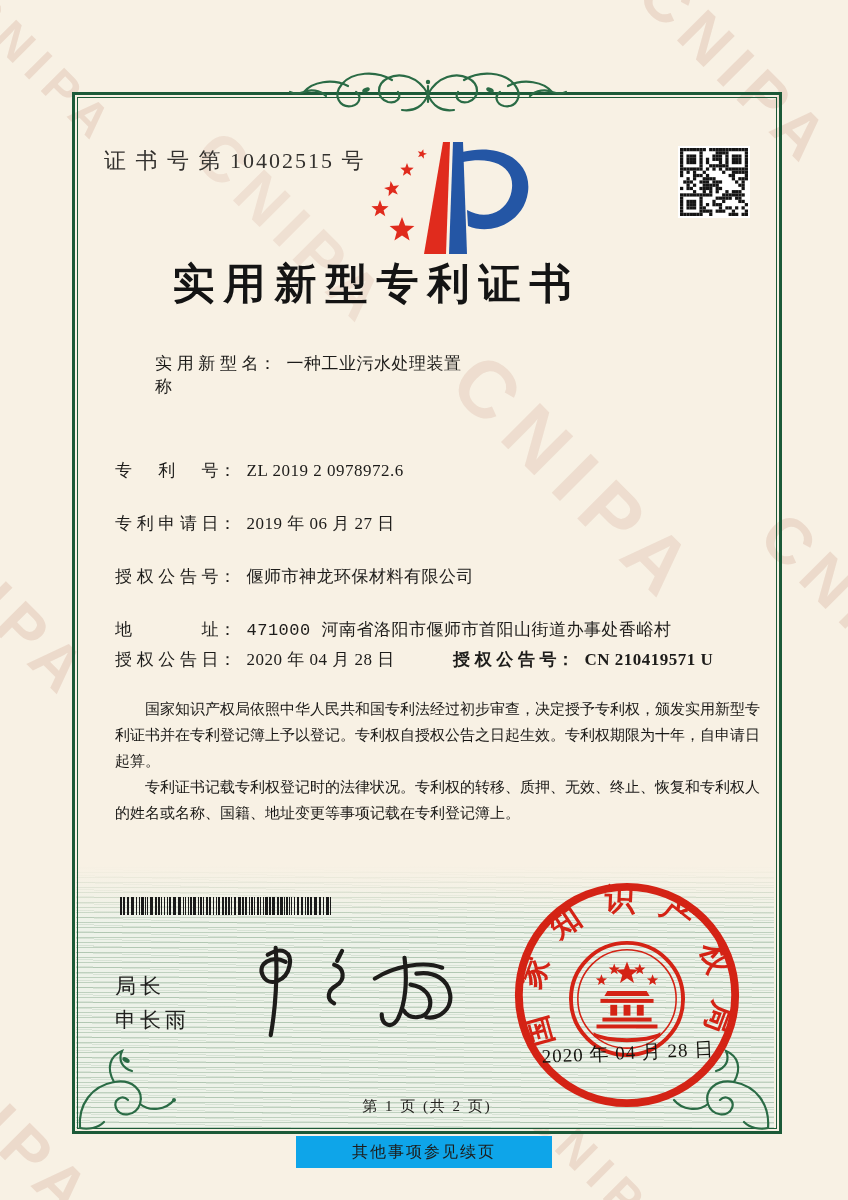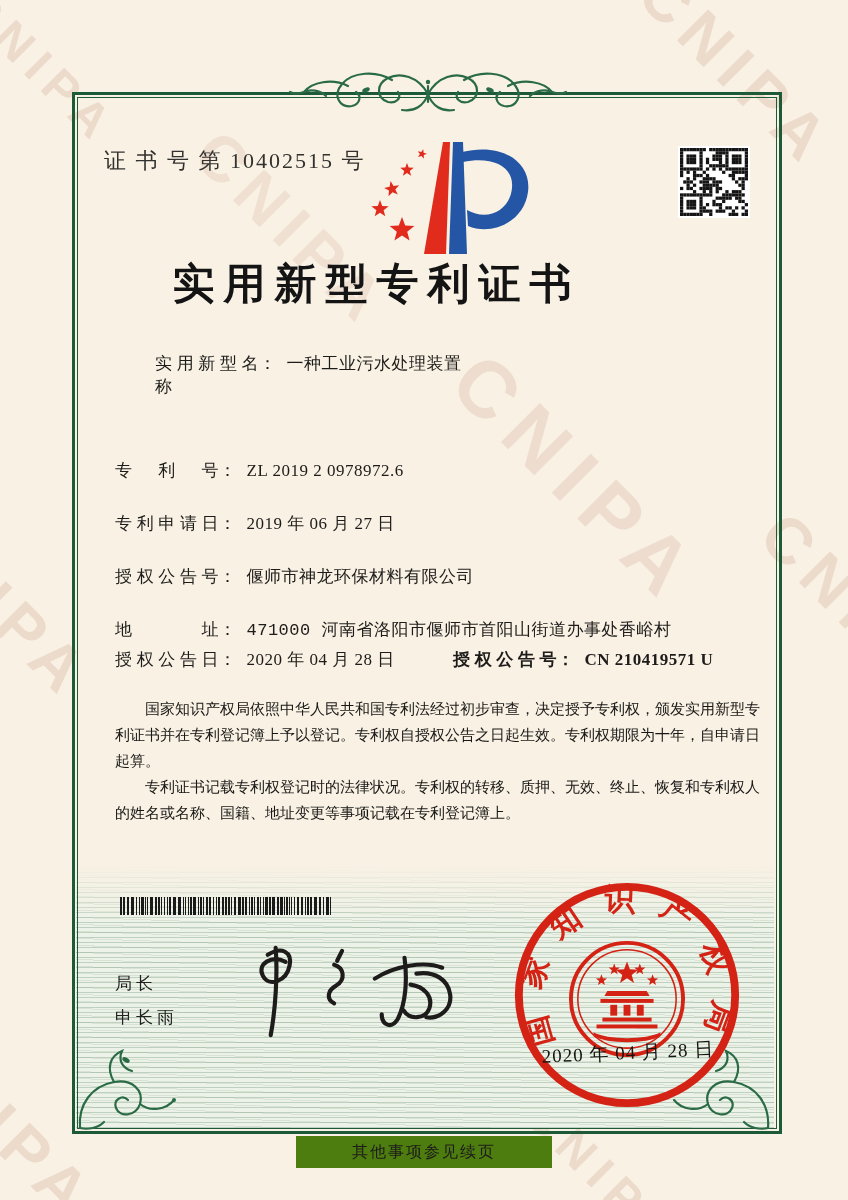--- a/index.html
+++ b/index.html
@@ -28,28 +28,28 @@
   .qr-box{position:absolute;left:678px;top:146px;width:72px;height:72px;background:#ffffff;padding:2px;box-sizing:border-box;}
   .title{position:absolute;left:0;top:256px;width:753px;text-align:center;font-size:42px;font-weight:bold;
          letter-spacing:9px;color:#141414;}
   .fieldrow{position:absolute;left:115px;font-size:17px;letter-spacing:0.5px;color:#1d1c1a;width:660px;}
   .flabel{display:inline-block;width:104px;text-align:justify;text-align-last:justify;vertical-align:top;}
   .fvalue{margin-left:10px;}
   .pair2{position:absolute;left:338px;top:0;font-weight:bold;}
   .bodytext{position:absolute;left:115px;top:696px;width:648px;font-size:15px;line-height:1.74;color:#181715;}
   .bodytext p{margin:0;text-indent:2em;}
   .barcode{position:absolute;left:120px;top:897px;width:215px;height:18px;}
-  .sig-label{position:absolute;left:115px;font-size:17px;letter-spacing:4px;color:#20201e;}
+  .sig-label{position:absolute;left:115px;font-size:21px;letter-spacing:4px;color:#20201e;}
   .signature-svg{position:absolute;left:238px;top:940px;width:228px;height:105px;}
   .seal-svg{position:absolute;left:509px;top:877px;width:236px;height:236px;z-index:4;}
   .seal-date{position:absolute;left:512px;top:1040px;width:232px;text-align:center;font-size:19px;
              letter-spacing:1px;color:#15140f;z-index:5;transform:rotate(-2.5deg);}
   .page-info{position:absolute;left:72px;top:1097px;width:710px;text-align:center;font-size:15px;
              letter-spacing:2px;color:#23221f;z-index:4;}
-  .cont-strip{position:absolute;left:296px;top:1136px;width:256px;height:32px;background:#4d7c0f;
+  .cont-strip{position:absolute;left:296px;top:1136px;width:256px;height:32px;background:#0ea5e9;
               z-index:4;display:flex;align-items:center;justify-content:center;font-size:16px;
               letter-spacing:2px;color:#1d1c1a;}
   .ornament{position:absolute;z-index:4;}
 </style>
 </head>
 <body>
 
 <div class="page">
 
   <div class="wm wm-sm" style="left:-10px;top:-22px;">CNIPA</div>
@@ -483,20 +483,21 @@
         <path d="M38,5 C40,30 38,66 33,93"></path>
         <path d="M97,22 C107,25 109,37 99,43 C90,48 89,57 97,61"></path>
         <path d="M105,8 L100,18"></path>
         <path d="M138,36 C158,23 188,18 206,25"></path>
         <path d="M168,15 C171,38 169,62 161,77 C155,87 145,83 145,72"></path>
         <path d="M174,42 C188,44 197,54 193,66 C189,77 173,78 167,68"></path>
         <path d="M180,31 C198,28 212,37 214,52 C216,66 204,77 190,75"></path>
       </g>
     </svg>
 
+    <div class="page-info">第 1 页 (共 2 页)</div>
   </div>
 
   <svg class="seal-svg" viewBox="0 0 240 240">
     <circle cx="120" cy="120" r="110" fill="none" stroke="#d42315" stroke-width="8"></circle>
     <defs>
       <path id="sealArc" d="M 49.5,169 A 86,86 0 1 1 190.5,169"></path>
     </defs>
     <text font-family="Liberation Serif, DejaVu Serif, serif" font-size="31" font-weight="bold" fill="#d42315" letter-spacing="23">
       <textPath href="#sealArc" startOffset="2">国家知识产权局</textPath>
     </text>

